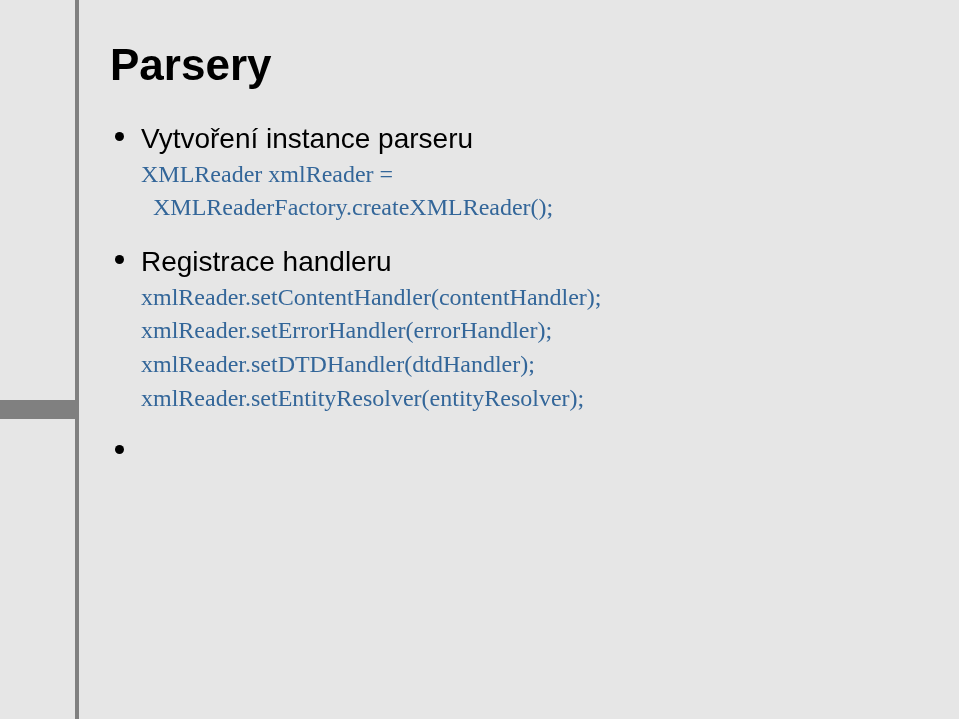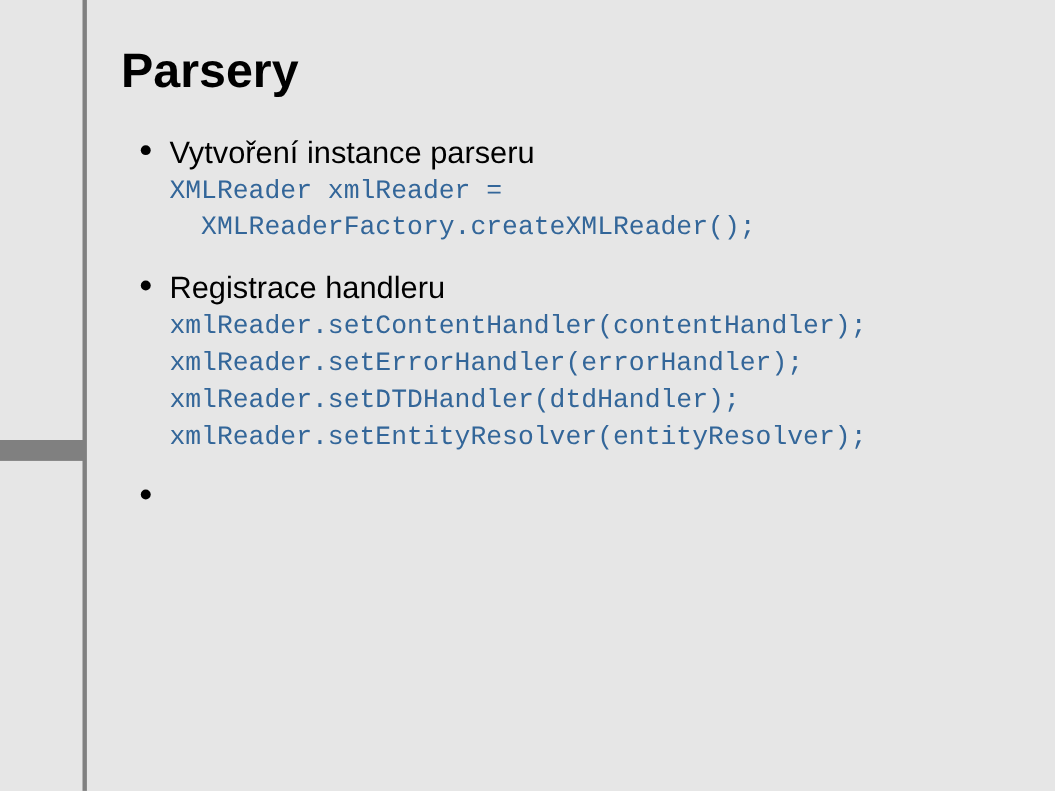--- a/index.html
+++ b/index.html
@@ -36,21 +36,21 @@
   }
   .title {
     font-size: 44px;
     font-weight: bold;
     color: #000;
     margin: 0 0 30px 0;
   }
   ul.content {
     list-style: none;
     padding: 0;
-    margin: 16px;
+    margin: 3px;
   }
   ul.content > li {
     position: relative;
     padding-left: 28px;
     margin-bottom: 18px;
   }
   ul.content > li::before {
     content: "";
     position: absolute;
     left: 2px;
@@ -59,21 +59,21 @@
     height: 9px;
     border-radius: 50%;
     background: #000;
   }
   .item-label {
     font-size: 28px;
     color: #000;
     line-height: 1.35;
   }
   .code {
-    font-family: Liberation Mono, monospace;
+    font-family: Liberation Serif, serif;
     font-size: 24px;
     color: #336699;
     line-height: 1.4;
     white-space: pre;
     display: block;
   }
 </style>
 </head>
 <body>
 

